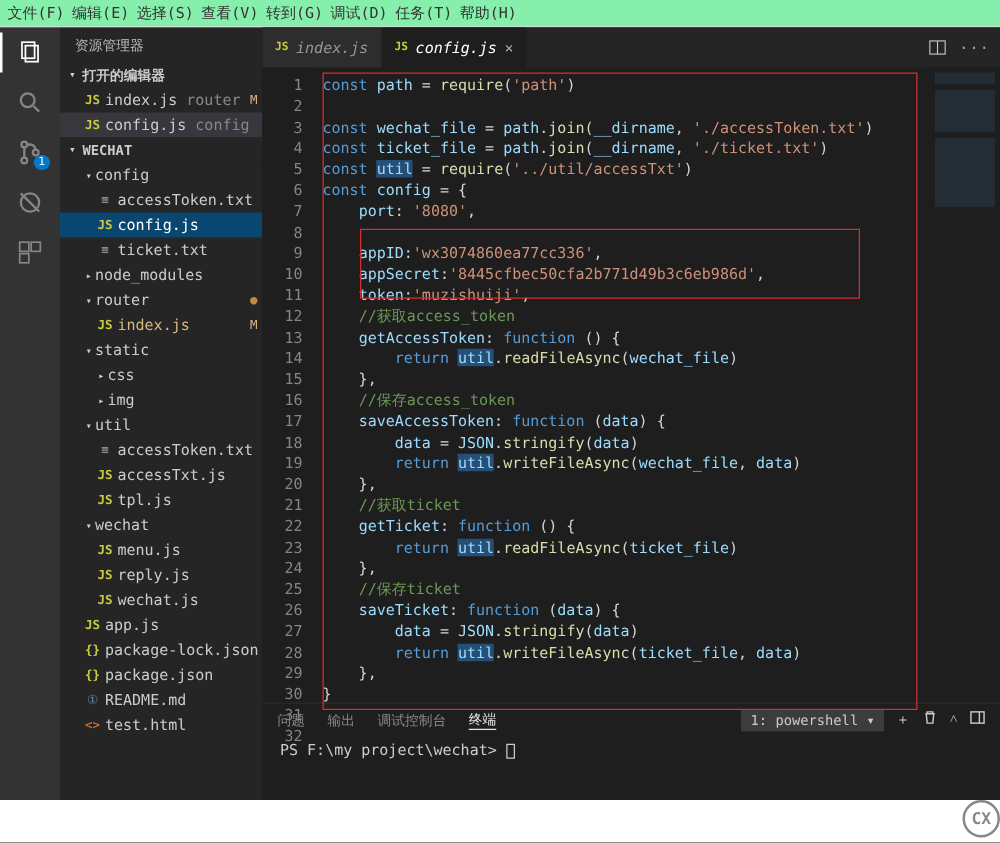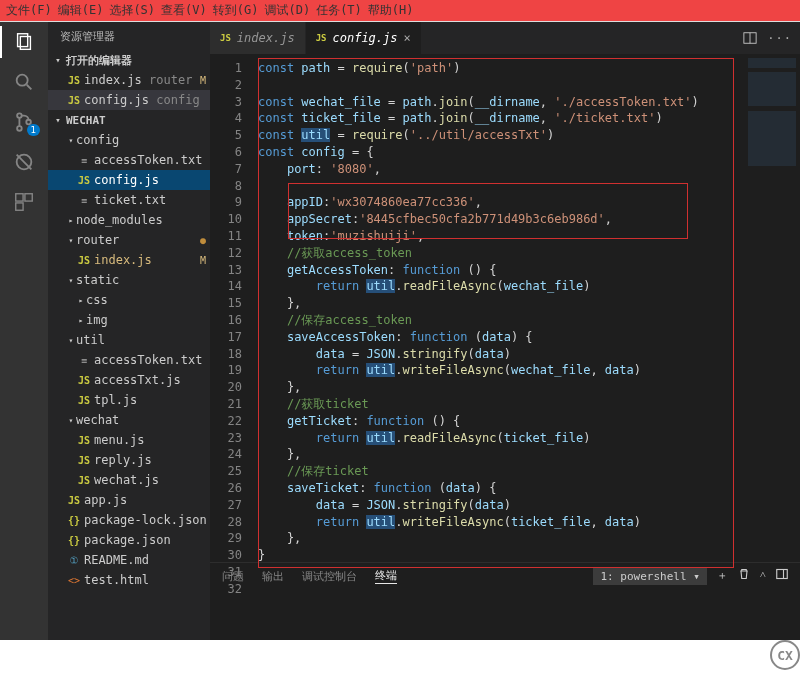--- a/index.html
+++ b/index.html
@@ -1,18 +1,18 @@
 <!DOCTYPE html>
 <html><head>
 <meta charset="utf-8">
 <style>
 * { margin:0; padding:0; box-sizing:border-box; font-family:"Microsoft YaHei","Segoe UI",Consolas,monospace; }
 body { background:#fff; width:800px; height:674px; overflow:hidden; position:relative; }
 .app { background:#1e1e1e; color:#ccc; width:800px; height:640px; display:flex; flex-direction:column; font-size:12px; }
-.menubar { height:22px; background:#ef4444; color:#333; display:flex; align-items:center; padding:0 6px; font-size:12px; border-bottom:1px solid #ddd; }
+.menubar { height:22px; background:#86efac; color:#333; display:flex; align-items:center; padding:0 6px; font-size:12px; border-bottom:1px solid #ddd; }
 .menubar span { margin-right:6px; cursor:default; }
 .body { flex:1; display:flex; min-height:0; }
 .activitybar { width:48px; background:#333333; display:flex; flex-direction:column; align-items:center; padding-top:8px; gap:16px; }
 .activitybar .act { width:24px; height:24px; display:flex; align-items:center; justify-content:center; color:#858585; position:relative; }
 .activitybar .act.active { color:#fff; }
 .activitybar .act.active::before { content:""; position:absolute; left:-12px; top:-4px; width:2px; height:32px; background:#fff; }
 .badge { position:absolute; bottom:-2px; right:-4px; background:#007acc; color:#fff; border-radius:8px; font-size:9px; padding:0 4px; line-height:12px; }
 .sidebar { width:162px; background:#252526; display:flex; flex-direction:column; overflow:hidden; }
 .side-title { height:28px; display:flex; align-items:center; padding:0 12px; font-size:11px; color:#bbb; }
 .side-header { height:20px; display:flex; align-items:center; padding:0 4px; background:#252526; color:#ccc; font-size:11px; font-weight:bold; }
@@ -337,20 +337,21 @@
               </span>
             <span>˄</span>
             <span>
                 <svg width="12" height="12" viewBox="0 0 16 16" fill="none" stroke="#ccc" stroke-width="1.5">
                   <rect x="1" y="2" width="14" height="12"></rect>
                   <line x1="10" y1="2" x2="10" y2="14"></line>
                 </svg>
               </span>
           </div>
         </div>
+        <div class="panel-body"><span>PS F:\my project\wechat&gt; </span><span class="cursor-box"></span></div>
       </div>
     </div>
   </div>
 </div>
 
 <div class="watermark">
   <div class="cx">CX</div>
 </div>
 
 </body></html>

